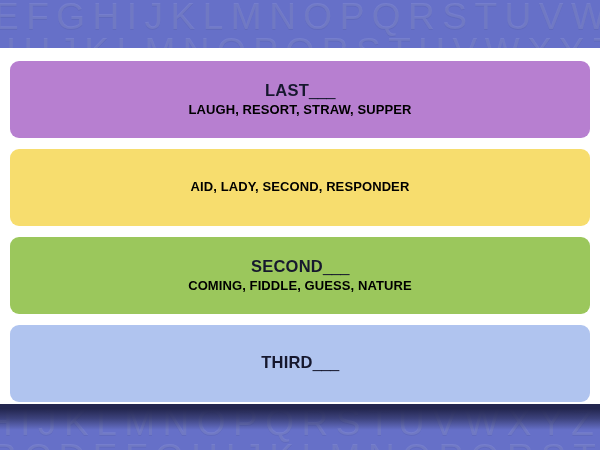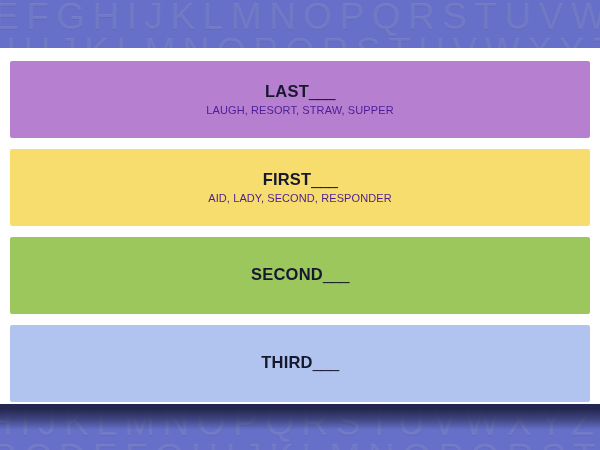--- a/index.html
+++ b/index.html
@@ -76,21 +76,21 @@
     height: 356px;
     background: #ffffff;
     padding: 13px 10px 10px 10px;
     box-sizing: border-box;
   }
 
   .category-card {
     position: relative;
     width: 580px;
     height: 77px;
-    border-radius: 2px;
+    border-radius: 9px;
     margin-bottom: 11px;
     display: flex;
     flex-direction: column;
     align-items: center;
     justify-content: center;
     box-sizing: border-box;
     text-align: center;
   }
   .category-card:last-child { margin-bottom: 12px; }
 
@@ -100,23 +100,23 @@
     color: #16182e;
     letter-spacing: 0.2px;
     line-height: 1.15;
     margin-bottom: 3px;
   }
   .card-title .blank {
     font-weight: normal;
     letter-spacing: -0.5px;
   }
   .card-words {
-    font-size: 11px;
-    font-weight: normal;
-    color: #4c1d95;
+    font-size: 13px;
+    font-weight: bold;
+    color: #000000;
     letter-spacing: 0.1px;
     line-height: 1.15;
   }
 </style>
 </head>
 <body>
 
 <div id="screen">
 
   <div id="band-top" class="letter-band" style="background-color: rgb(102, 112, 200);">
@@ -127,30 +127,28 @@
   <div id="card-stack">
 
     <div class="category-card" style="background-color: rgb(183, 127, 208);">
       <div class="card-title">
         <span>LAST</span><span class="blank">___</span>
       </div>
       <div class="card-words">LAUGH, RESORT, STRAW, SUPPER</div>
     </div>
 
     <div class="category-card" style="background-color: rgb(247, 221, 110);">
-      <div class="card-title">
-        <span>FIRST</span><span class="blank">___</span>
-      </div>
       <div class="card-words">AID, LADY, SECOND, RESPONDER</div>
     </div>
 
     <div class="category-card" style="background-color: rgb(155, 199, 92);">
       <div class="card-title">
         <span>SECOND</span><span class="blank">___</span>
       </div>
+      <div class="card-words">COMING, FIDDLE, GUESS, NATURE</div>
     </div>
 
     <div class="category-card" style="background-color: rgb(176, 196, 239);">
       <div class="card-title">
         <span>THIRD</span><span class="blank">___</span>
       </div>
     </div>
 
   </div>
 

